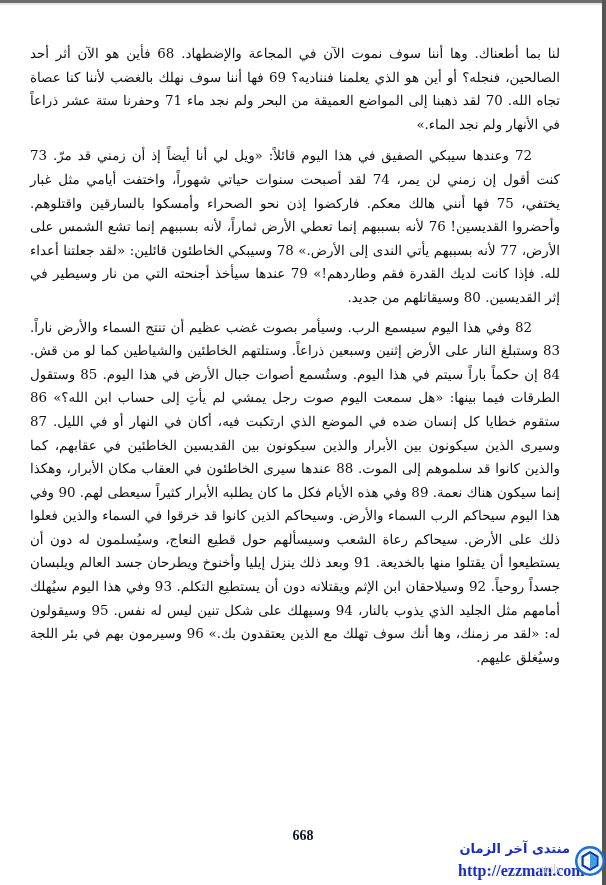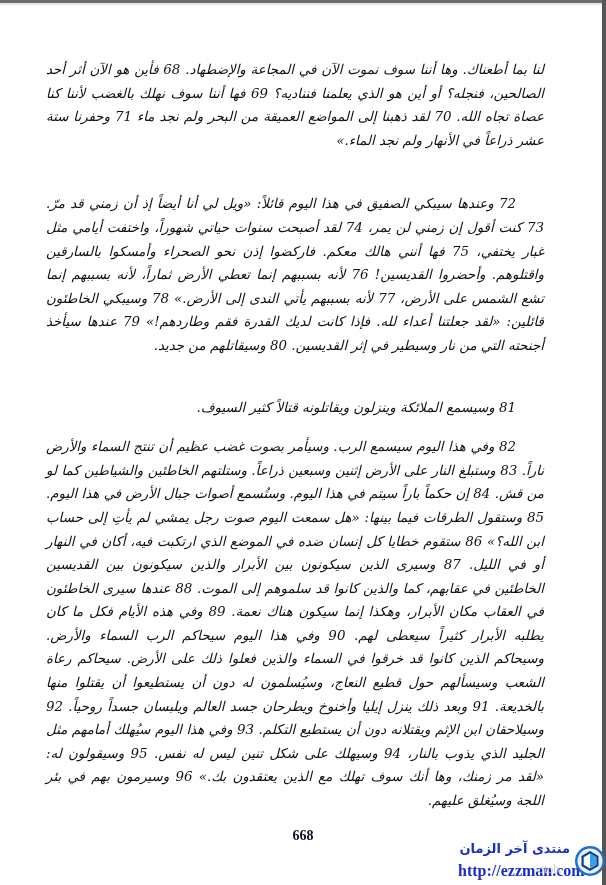--- a/index.html
+++ b/index.html
@@ -21,21 +21,21 @@
       position: absolute; right: 0; top: 0; width: 4px; height: 885px;
       background: #555555;
     }
     .page {
       position: absolute; left: 30px; top: 42px; width: 530px;
       direction: rtl; text-align: justify;
       color: #111;
       font-family: "DejaVu Serif", serif;
       font-size: 13.4px; line-height: 23.6px;
     }
-    .para { margin: 16px; text-indent: 0; font-style: italic; }
+    .para { margin: 0; text-indent: 0; }
     .para.indent { text-indent: 28px; }
     .gap-s { height: 6px; }
     .gap-m { height: 8px; }
     .heading {
       text-align: center; font-weight: bold;
       font-family: "DejaVu Sans", sans-serif;
       font-size: 15px; margin: 38px 0 42px 0;
     }
     .page-number {
       position: absolute; left: 0; width: 606px; top: 828px;
@@ -71,21 +71,20 @@
 
 <div class="frame-top"></div>
 <div class="frame-top2"></div>
 <div class="frame-right"></div>
 
 <div class="page">
   <p class="para">لنا بما أطعناك. وها أننا سوف نموت الآن في المجاعة والإضطهاد. 68 فأين هو الآن أثر أحد الصالحين، فنجله؟ أو أين هو الذي يعلمنا فنناديه؟ 69 فها أننا سوف نهلك بالغضب لأننا كنا عصاة تجاه الله. 70 لقد ذهبنا إلى المواضع العميقة من البحر ولم نجد ماء 71 وحفرنا ستة عشر ذراعاً في الأنهار ولم نجد الماء.»</p>
   <div class="gap-m"></div>
   <p class="para indent">72 وعندها سيبكي الصفيق في هذا اليوم قائلاً: «ويل لي أنا أيضاً إذ أن زمني قد مرّ. 73 كنت أقول إن زمني لن يمر، 74 لقد أصبحت سنوات حياتي شهوراً، واختفت أيامي مثل غبار يختفي، 75 فها أنني هالك معكم. فاركضوا إذن نحو الصحراء وأمسكوا بالسارقين واقتلوهم. وأحضروا القديسين! 76 لأنه بسببهم إنما تعطي الأرض ثماراً، لأنه بسببهم إنما تشع الشمس على الأرض، 77 لأنه بسببهم يأتي الندى إلى الأرض.» 78 وسيبكي الخاطئون قائلين: «لقد جعلتنا أعداء لله. فإذا كانت لديك القدرة فقم وطاردهم!» 79 عندها سيأخذ أجنحته التي من نار وسيطير في إثر القديسين. 80 وسيقاتلهم من جديد.</p>
   <div class="gap-s"></div>
-  <p class="para indent">81 وسيسمع الملائكة وينزلون ويقاتلونه قتالاً كثير السيوف.</p>
 
 
   <p class="para indent">82 وفي هذا اليوم سيسمع الرب. وسيأمر بصوت غضب عظيم أن تنتج السماء والأرض ناراً. 83 وستبلغ النار على الأرض إثنين وسبعين ذراعاً. وستلتهم الخاطئين والشياطين كما لو من قش. 84 إن حكماً باراً سيتم في هذا اليوم. وستُسمع أصوات جبال الأرض في هذا اليوم. 85 وستقول الطرقات فيما بينها: «هل سمعت اليوم صوت رجل يمشي لم يأتِ إلى حساب ابن الله؟» 86 ستقوم خطايا كل إنسان ضده في الموضع الذي ارتكبت فيه، أكان في النهار أو في الليل. 87 وسيرى الذين سيكونون بين الأبرار والذين سيكونون بين القديسين الخاطئين في عقابهم، كما والذين كانوا قد سلموهم إلى الموت. 88 عندها سيرى الخاطئون في العقاب مكان الأبرار، وهكذا إنما سيكون هناك نعمة. 89 وفي هذه الأيام فكل ما كان يطلبه الأبرار كثيراً سيعطى لهم. 90 وفي هذا اليوم سيحاكم الرب السماء والأرض. وسيحاكم الذين كانوا قد خرقوا في السماء والذين فعلوا ذلك على الأرض. سيحاكم رعاة الشعب وسيسألهم حول قطيع النعاج، وسيُسلمون له دون أن يستطيعوا أن يقتلوا منها بالخديعة. 91 وبعد ذلك ينزل إيليا وأخنوخ ويطرحان جسد العالم ويلبسان جسداً روحياً. 92 وسيلاحقان ابن الإثم ويقتلانه دون أن يستطيع التكلم. 93 وفي هذا اليوم سيُهلك أمامهم مثل الجليد الذي يذوب بالنار، 94 وسيهلك على شكل تنين ليس له نفس. 95 وسيقولون له: «لقد مر زمنك، وها أنك سوف تهلك مع الذين يعتقدون بك.» 96 وسيرمون بهم في بئر اللجة وسيُغلق عليهم.</p>
 </div>
 
 <div class="page-number">668</div>
 
 <div class="watermark">
   <span class="wm-title">منتدى آخر الزمان</span>
   <span class="wm-url">http://ezzman.com</span>

